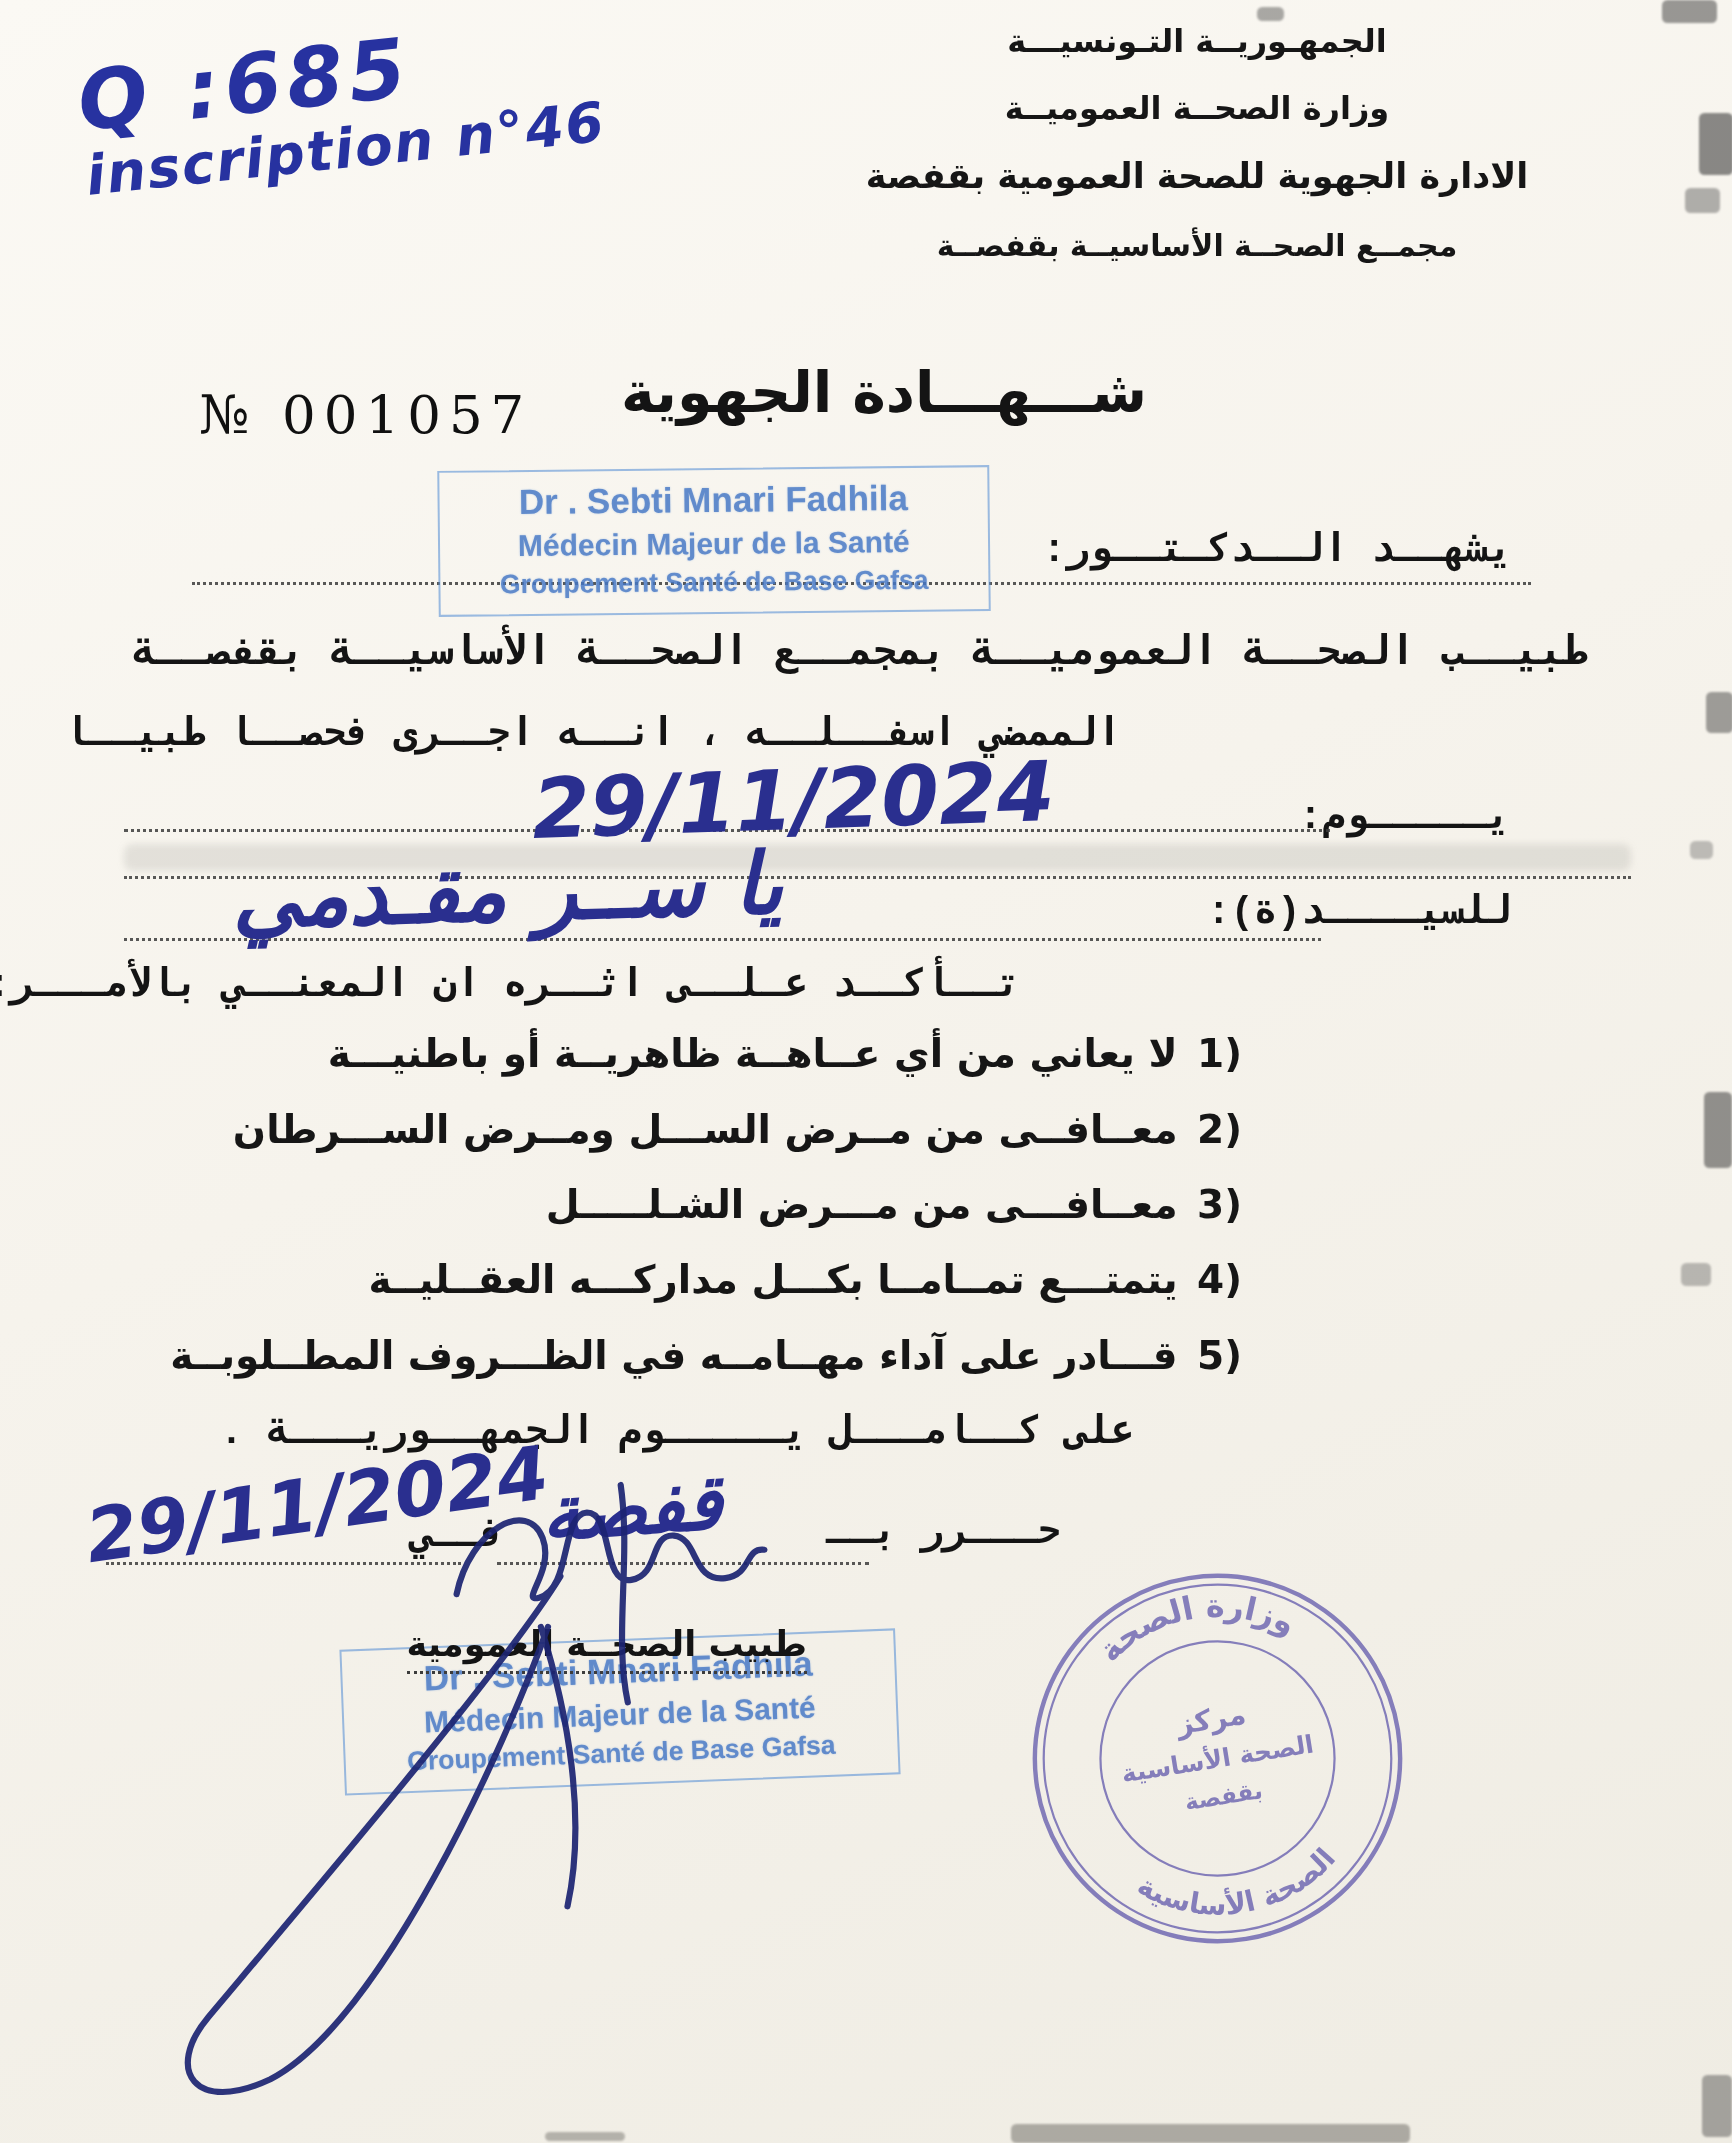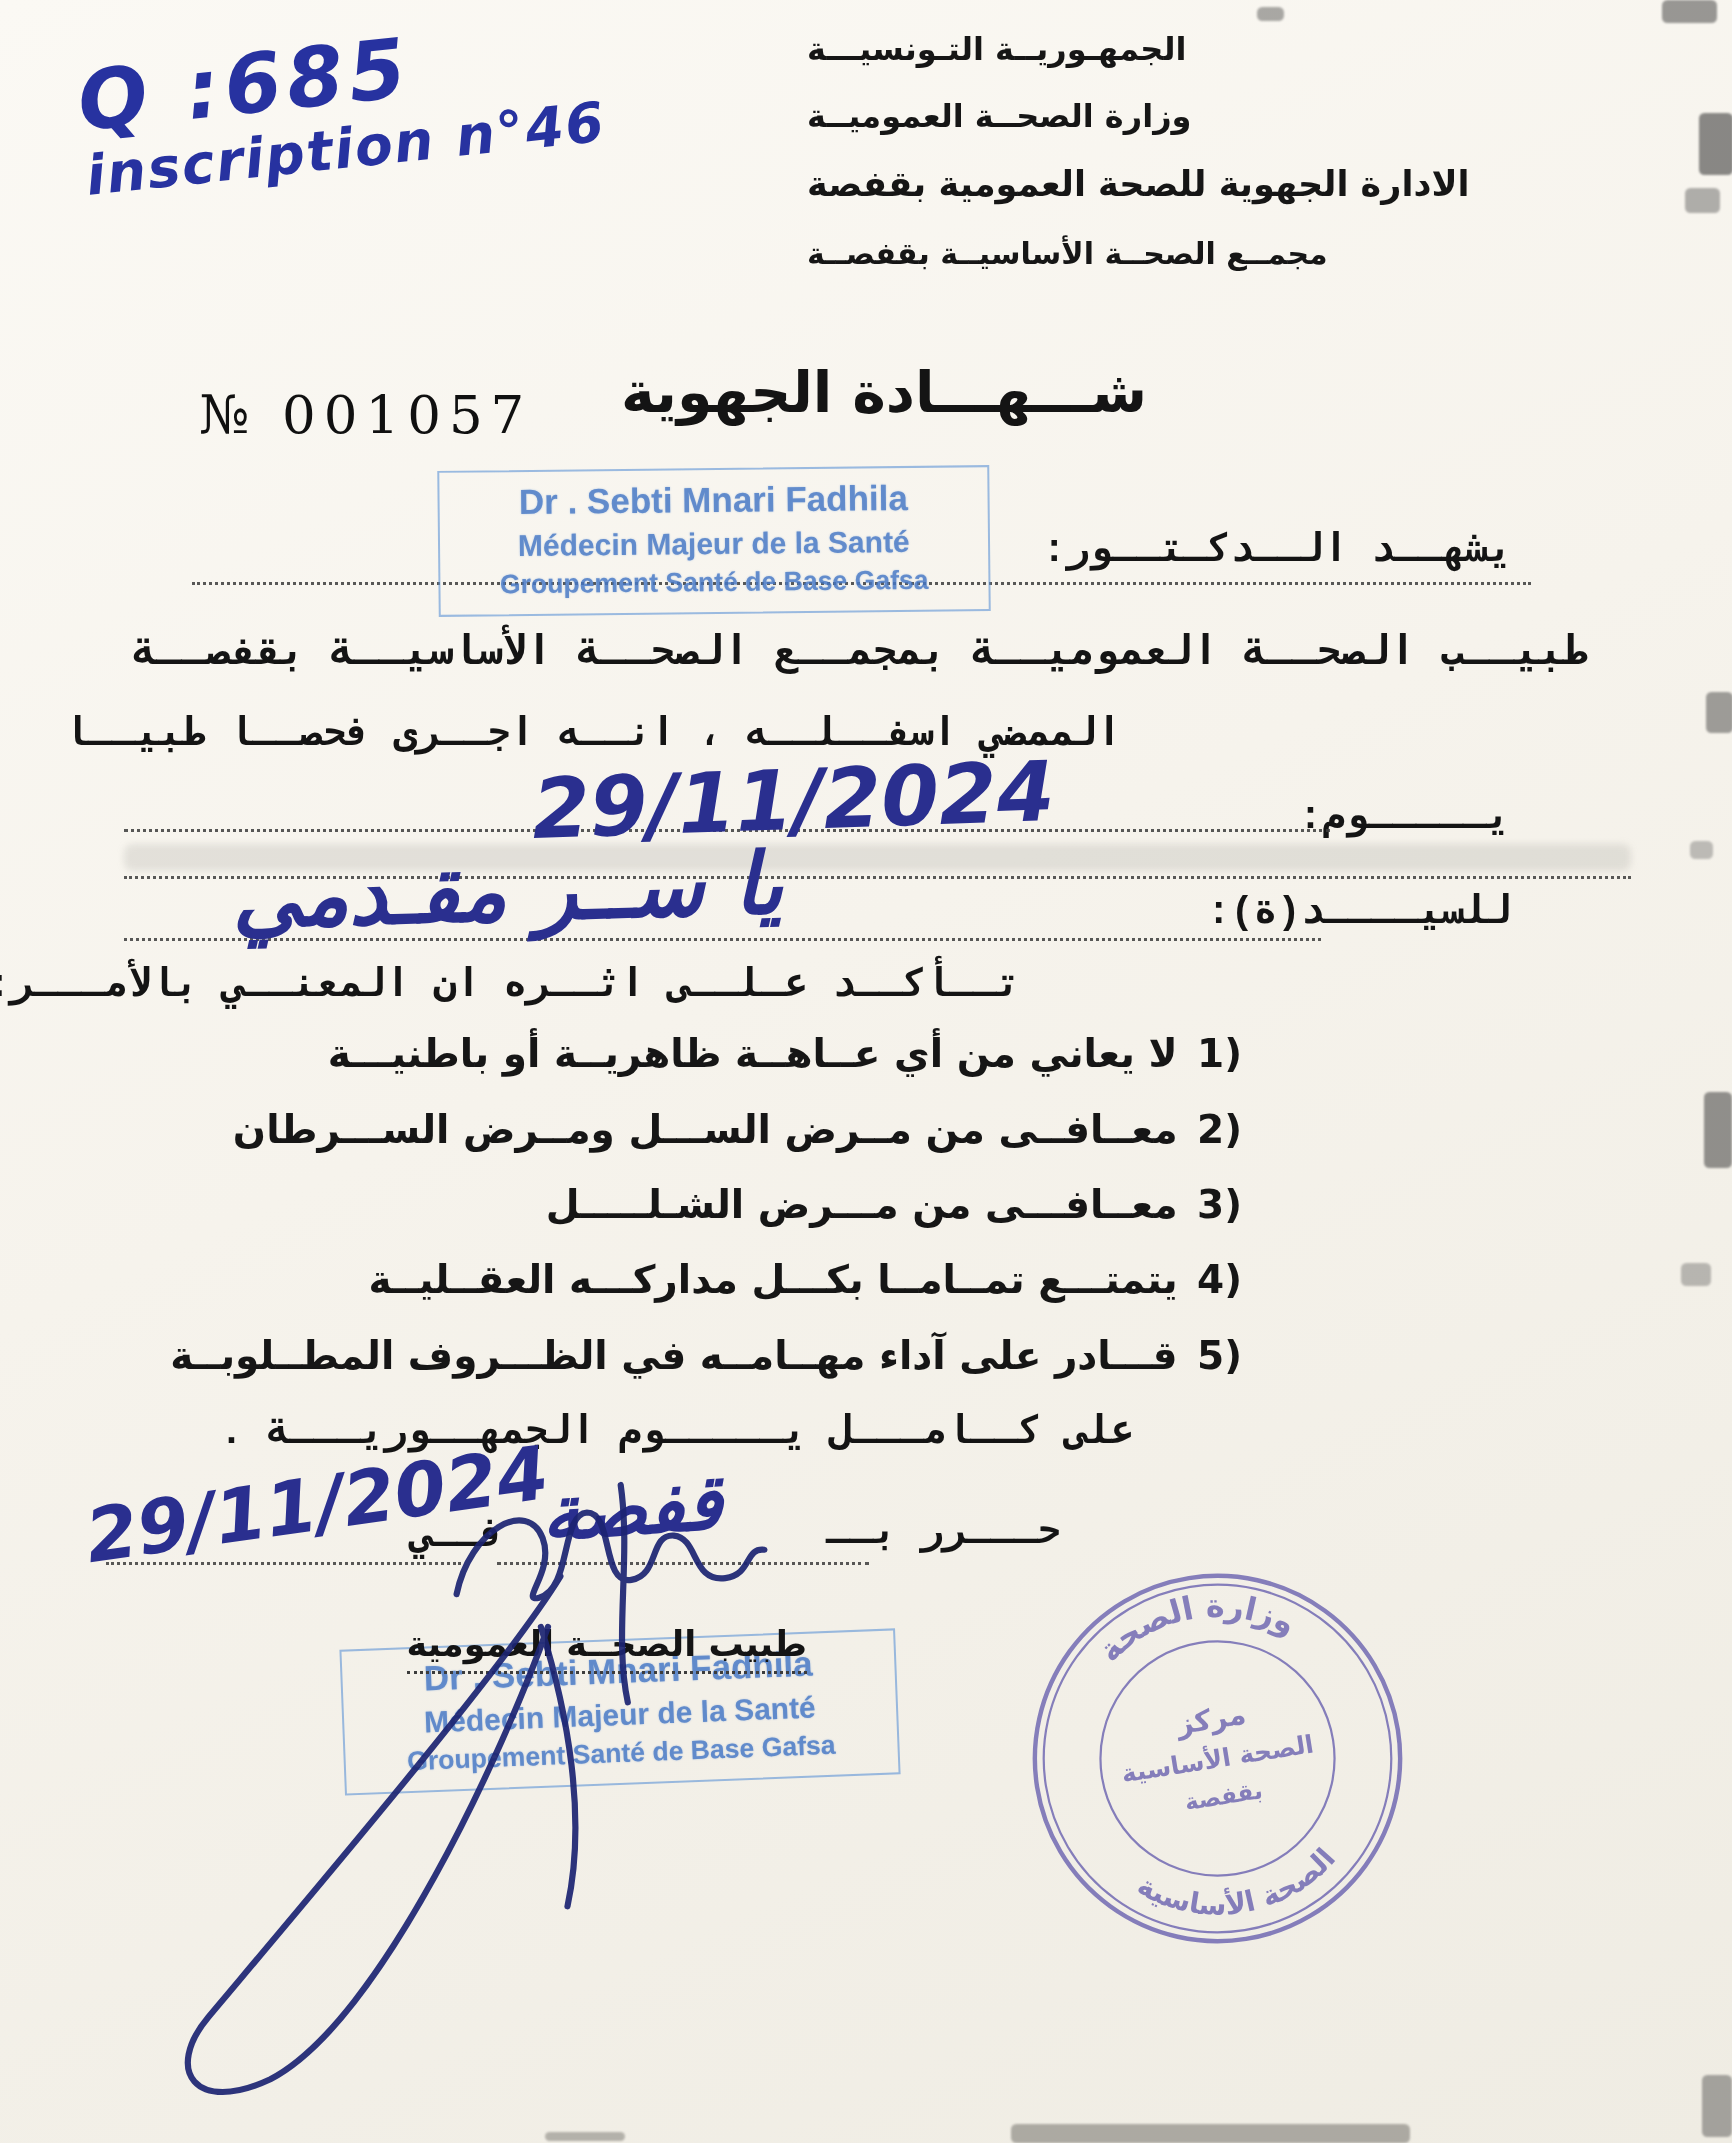--- a/index.html
+++ b/index.html
@@ -8,21 +8,21 @@
     background:linear-gradient(155deg,#fbf9f4 0%,#f6f3ec 45%,#efece3 100%);
     font-family:"DejaVu Sans",sans-serif;color:#161616;
   }
   .abs{position:absolute;}
   .ar{direction:rtl;font-weight:bold;color:#141414;}
   .dots{position:absolute;height:0;border-bottom:3.5px dotted #3c3c3c;opacity:.85;}
   .hand{position:absolute;color:#2a2f8f;font-style:italic;font-weight:bold;white-space:nowrap;}
   .note{position:absolute;left:80px;top:26.6px;transform:rotate(-6deg);color:#2732a0;font-style:italic;}
   .note .n1{font-size:82px;font-weight:bold;letter-spacing:5.3px;}
   .note .n2{font-size:55px;font-weight:bold;margin-top:-5.3px;letter-spacing:1.8px;}
-  .header{position:absolute;right:146px;top:16px;width:780px;text-align:left;}
+  .header{position:absolute;right:146px;top:8px;width:780px;text-align:center;}
   .header div{direction:rtl;font-weight:bold;}
   .h1,.h2{font-size:32px;line-height:67px;}
   .h3{font-size:35px;line-height:69px;}
   .h4{font-size:30px;line-height:69px;}
   .serial{position:absolute;left:199px;top:384px;font-family:"DejaVu Serif",serif;
           font-weight:normal;font-size:53px;letter-spacing:8px;color:#101010;text-align:right;}
   .titletext{position:absolute;left:621px;top:359px;font-size:57px;letter-spacing:0.9px;}
   .stampbox{
     position:absolute;border:2.7px solid rgba(96,148,214,.7);
     color:rgba(68,118,196,.9);text-align:center;font-weight:bold;

